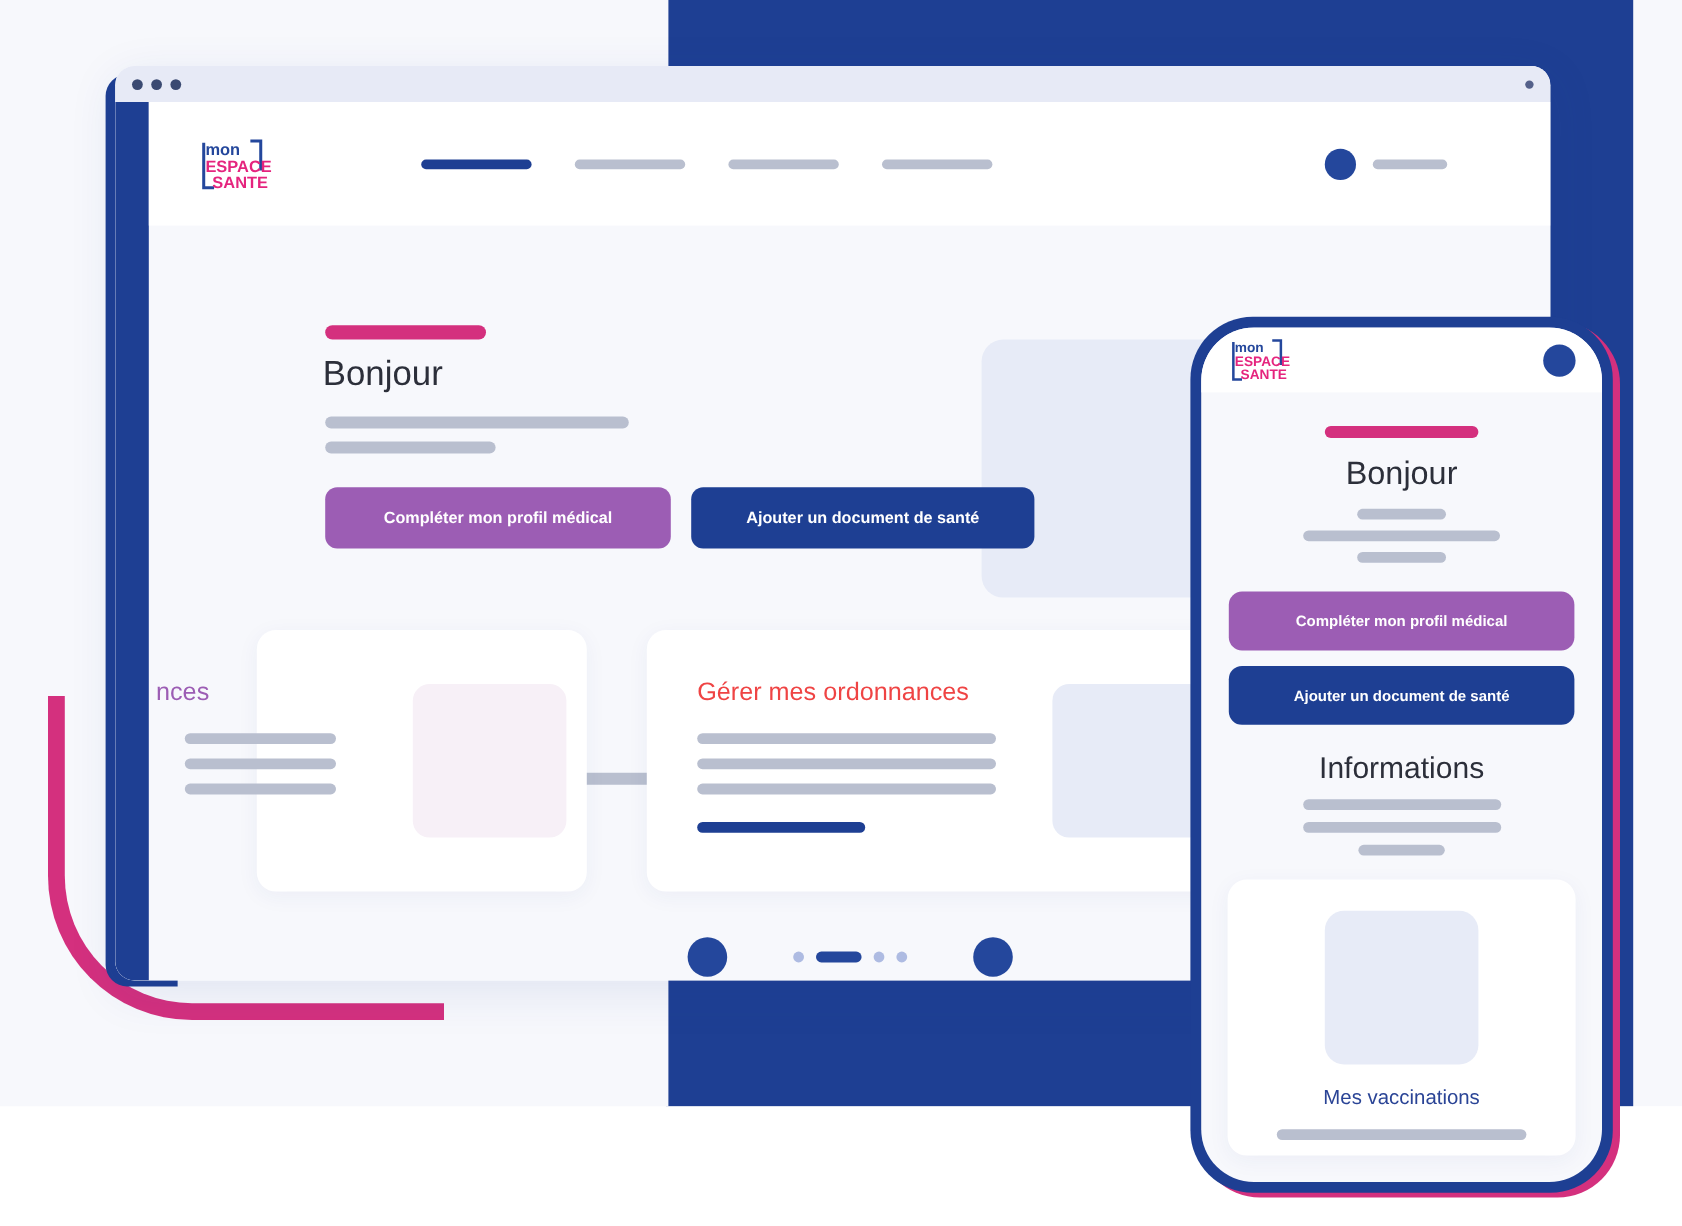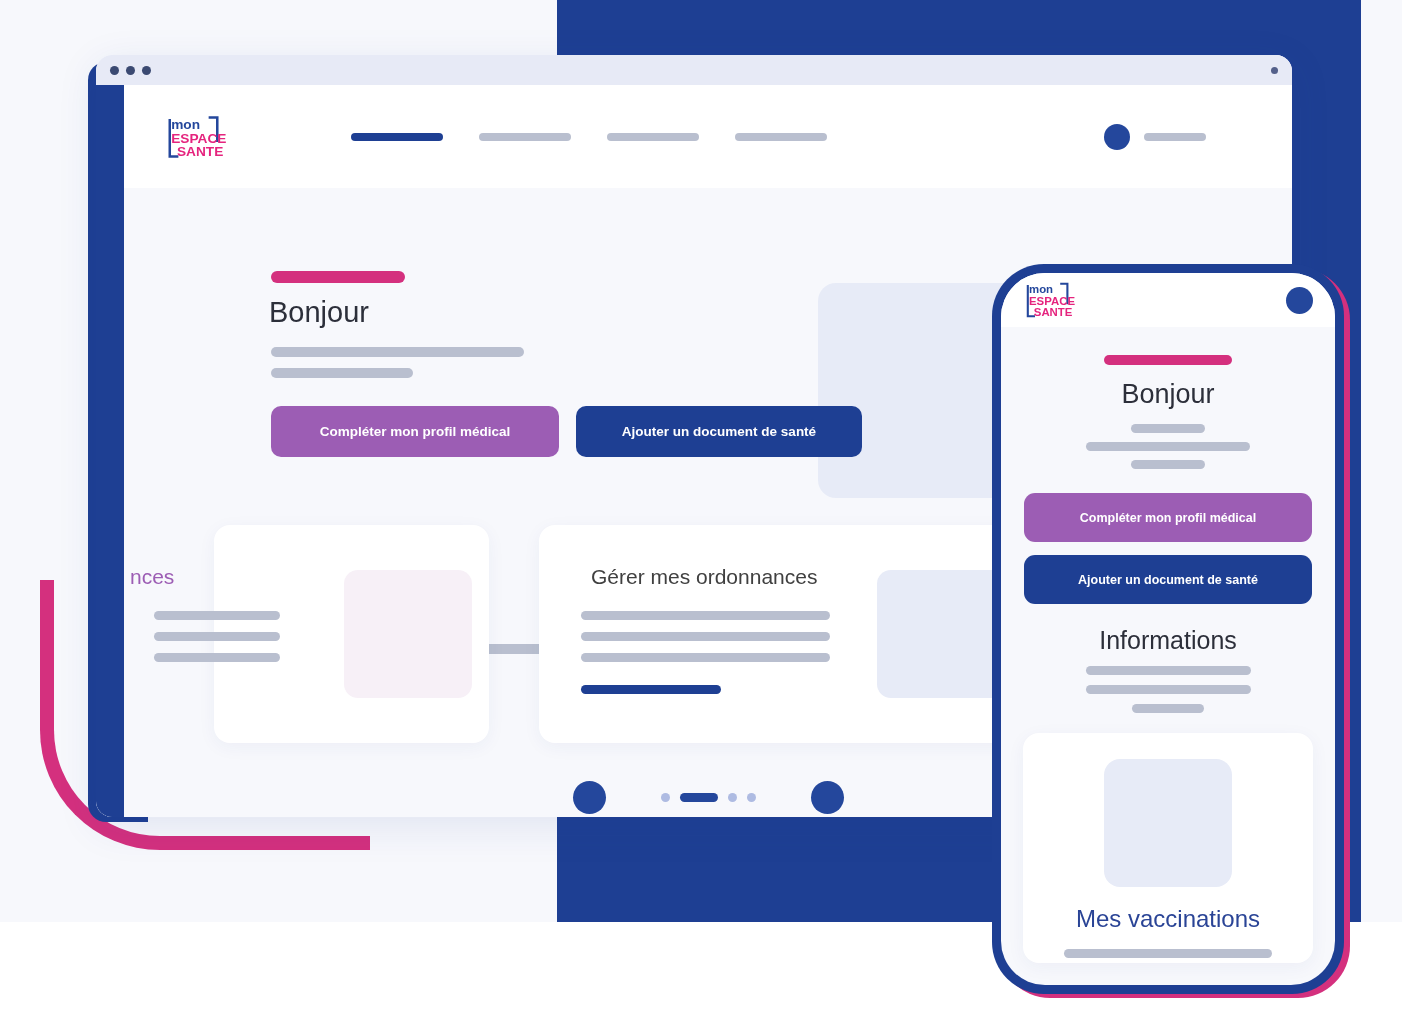--- a/index.html
+++ b/index.html
@@ -99,21 +99,21 @@
   .cards{position:absolute;left:28px;top:440px;right:0;height:230px;}
   .card{
     position:absolute;top:0;height:218px;background:#ffffff;border-radius:16px;
     box-shadow:0 4px 18px rgba(30,63,147,.05);
     text-align:center;
   }
   .card-1{left:90px;width:275px;}
   .card-2{left:415px;width:508px;}
   .card-title{position:absolute;top:40px;font-size:21px;white-space:nowrap;}
   .card-title.purple{color:#9c5db4;left:-84px;}
-  .card-title.blue{color:#404040;left:52px;}
+  .card-title.blue{color:#ef4444;left:42px;}
   .cl{position:absolute;height:9px;border-radius:5px;background:#b9bfcf;}
   .card-link{position:absolute;height:9px;border-radius:5px;background:#1e3f93;}
   .thumb{position:absolute;border-radius:14px;}
   .thumb-pink{background:#f7f0f7;}
   .thumb-blue{background:#e7ebf7;}
 
   
   .carousel{position:absolute;left:28px;top:690px;right:0;height:44px;display:flex;align-items:center;justify-content:center;gap:0;}
   .car-btn{width:33px;height:33px;border-radius:50%;background:#24479c;border:none;cursor:pointer;}
   .dots{display:flex;align-items:center;gap:10px;margin:0 55px;}
@@ -149,21 +149,21 @@
   .ph-btn-doc{margin-top:13px;background:#1e3f93;}
   .ph-info{text-align:center;font-size:25px;color:#2c2f3a;margin-top:22px;}
   .ph-i1{margin:11px auto 0;width:165px;height:9px;border-radius:5px;background:#b9bfcf;}
   .ph-i2{margin:10px auto 0;width:165px;height:9px;border-radius:5px;background:#b9bfcf;}
   .ph-i3{margin:10px auto 0;width:72px;height:9px;border-radius:5px;background:#b9bfcf;}
   .ph-card{
     margin:20px auto 0;width:290px;height:230px;background:#fff;border-radius:16px;
     display:flex;flex-direction:column;align-items:center;box-shadow:0 4px 18px rgba(30,63,147,.05);
   }
   .ph-thumb{margin-top:26px;width:128px;height:128px;border-radius:16px;background:#e7ebf7;}
-  .ph-cardtitle{margin-top:18px;font-size:24px;color:#2a4496;}
+  .ph-cardtitle{margin-top:18px;font-size:17px;color:#2a4496;}
   .ph-cardline{margin-top:16px;width:208px;height:9px;border-radius:5px;background:#b9bfcf;}
 </style>
 </head>
 <body>
 
 <div class="stage">
 
   <div class="bg-light"></div>
   <div class="bg-navy-right"></div>
   <div class="bg-white-card"></div>

